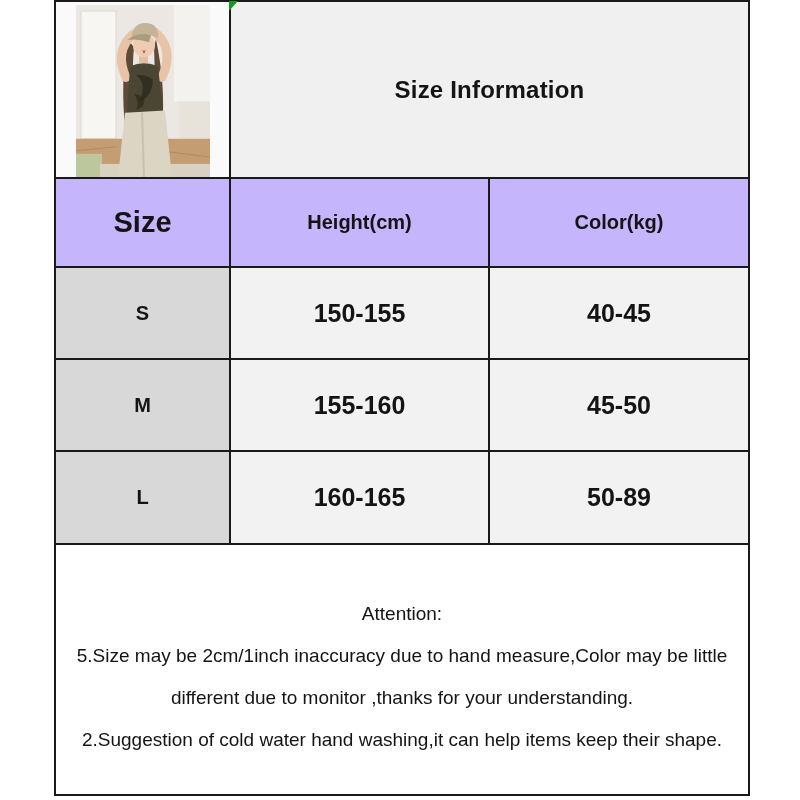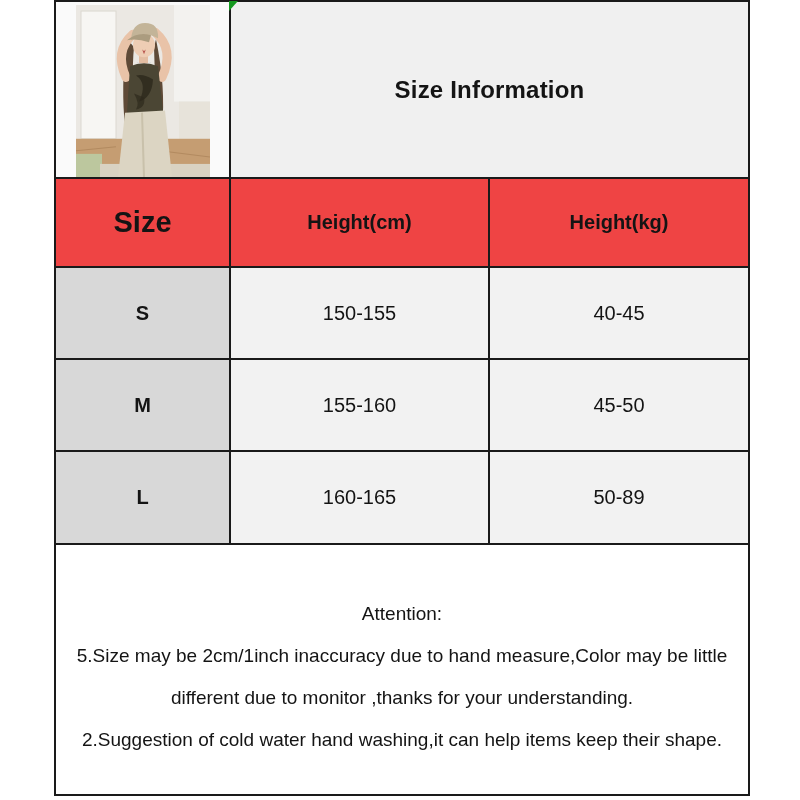--- a/index.html
+++ b/index.html
@@ -10,24 +10,24 @@
   table.size-table{
     position:absolute;left:54px;top:0;width:694px;height:796px;
     border-collapse:collapse;table-layout:fixed;
   }
   table.size-table td{
     border:2px solid #1a1a1a;text-align:center;vertical-align:middle;
     padding:0;overflow:hidden;
   }
   .photo-cell{background:#fafafa;}
   .title-cell{background:#f0f0f0;font-size:24px;font-weight:bold;letter-spacing:0.2px;}
-  .head-cell{background:#ef4444;font-weight:bold;font-size:20px;margin-top:15px;}
+  .head-cell{background:#c4b5fd;font-weight:bold;font-size:20px;margin-top:15px;}
   .size-head{font-size:29px;}
   .size-cell{background:#d8d8d8;font-weight:bold;font-size:20px;}
-  .val-cell{background:#f2f2f2;font-size:20px;font-weight:normal;}
+  .val-cell{background:#f2f2f2;font-size:25px;font-weight:bold;}
   .attention-cell{
     background:#ffffff;text-align:left;vertical-align:top;
     padding:3px 2px 0 3px;font-size:19px;line-height:28px;
   }
   .attention-line{white-space:nowrap;margin-top:14px;}
   .photo-frame{width:134px;height:172px;margin:2px auto 0 auto;}
   .corner-mark{
     position:absolute;left:229px;top:1px;width:0;height:0;
     border-top:10px solid #14991f;border-right:9px solid transparent;
   }
@@ -77,21 +77,21 @@
         </div>
       </td>
       <td class="title-cell" colspan="2">
         <span>Size Information</span>
       </td>
     </tr>
 
     <tr style="height:89px">
       <td class="head-cell size-head">Size</td>
       <td class="head-cell">Height(cm)</td>
-      <td class="head-cell">Height(kg)</td>
+      <td class="head-cell">Color(kg)</td>
     </tr>
 
     <tr style="height:92px">
       <td class="size-cell">S</td>
       <td class="val-cell">150-155</td>
       <td class="val-cell">40-45</td>
     </tr>
 
     <tr style="height:92px">
       <td class="size-cell">M</td>

